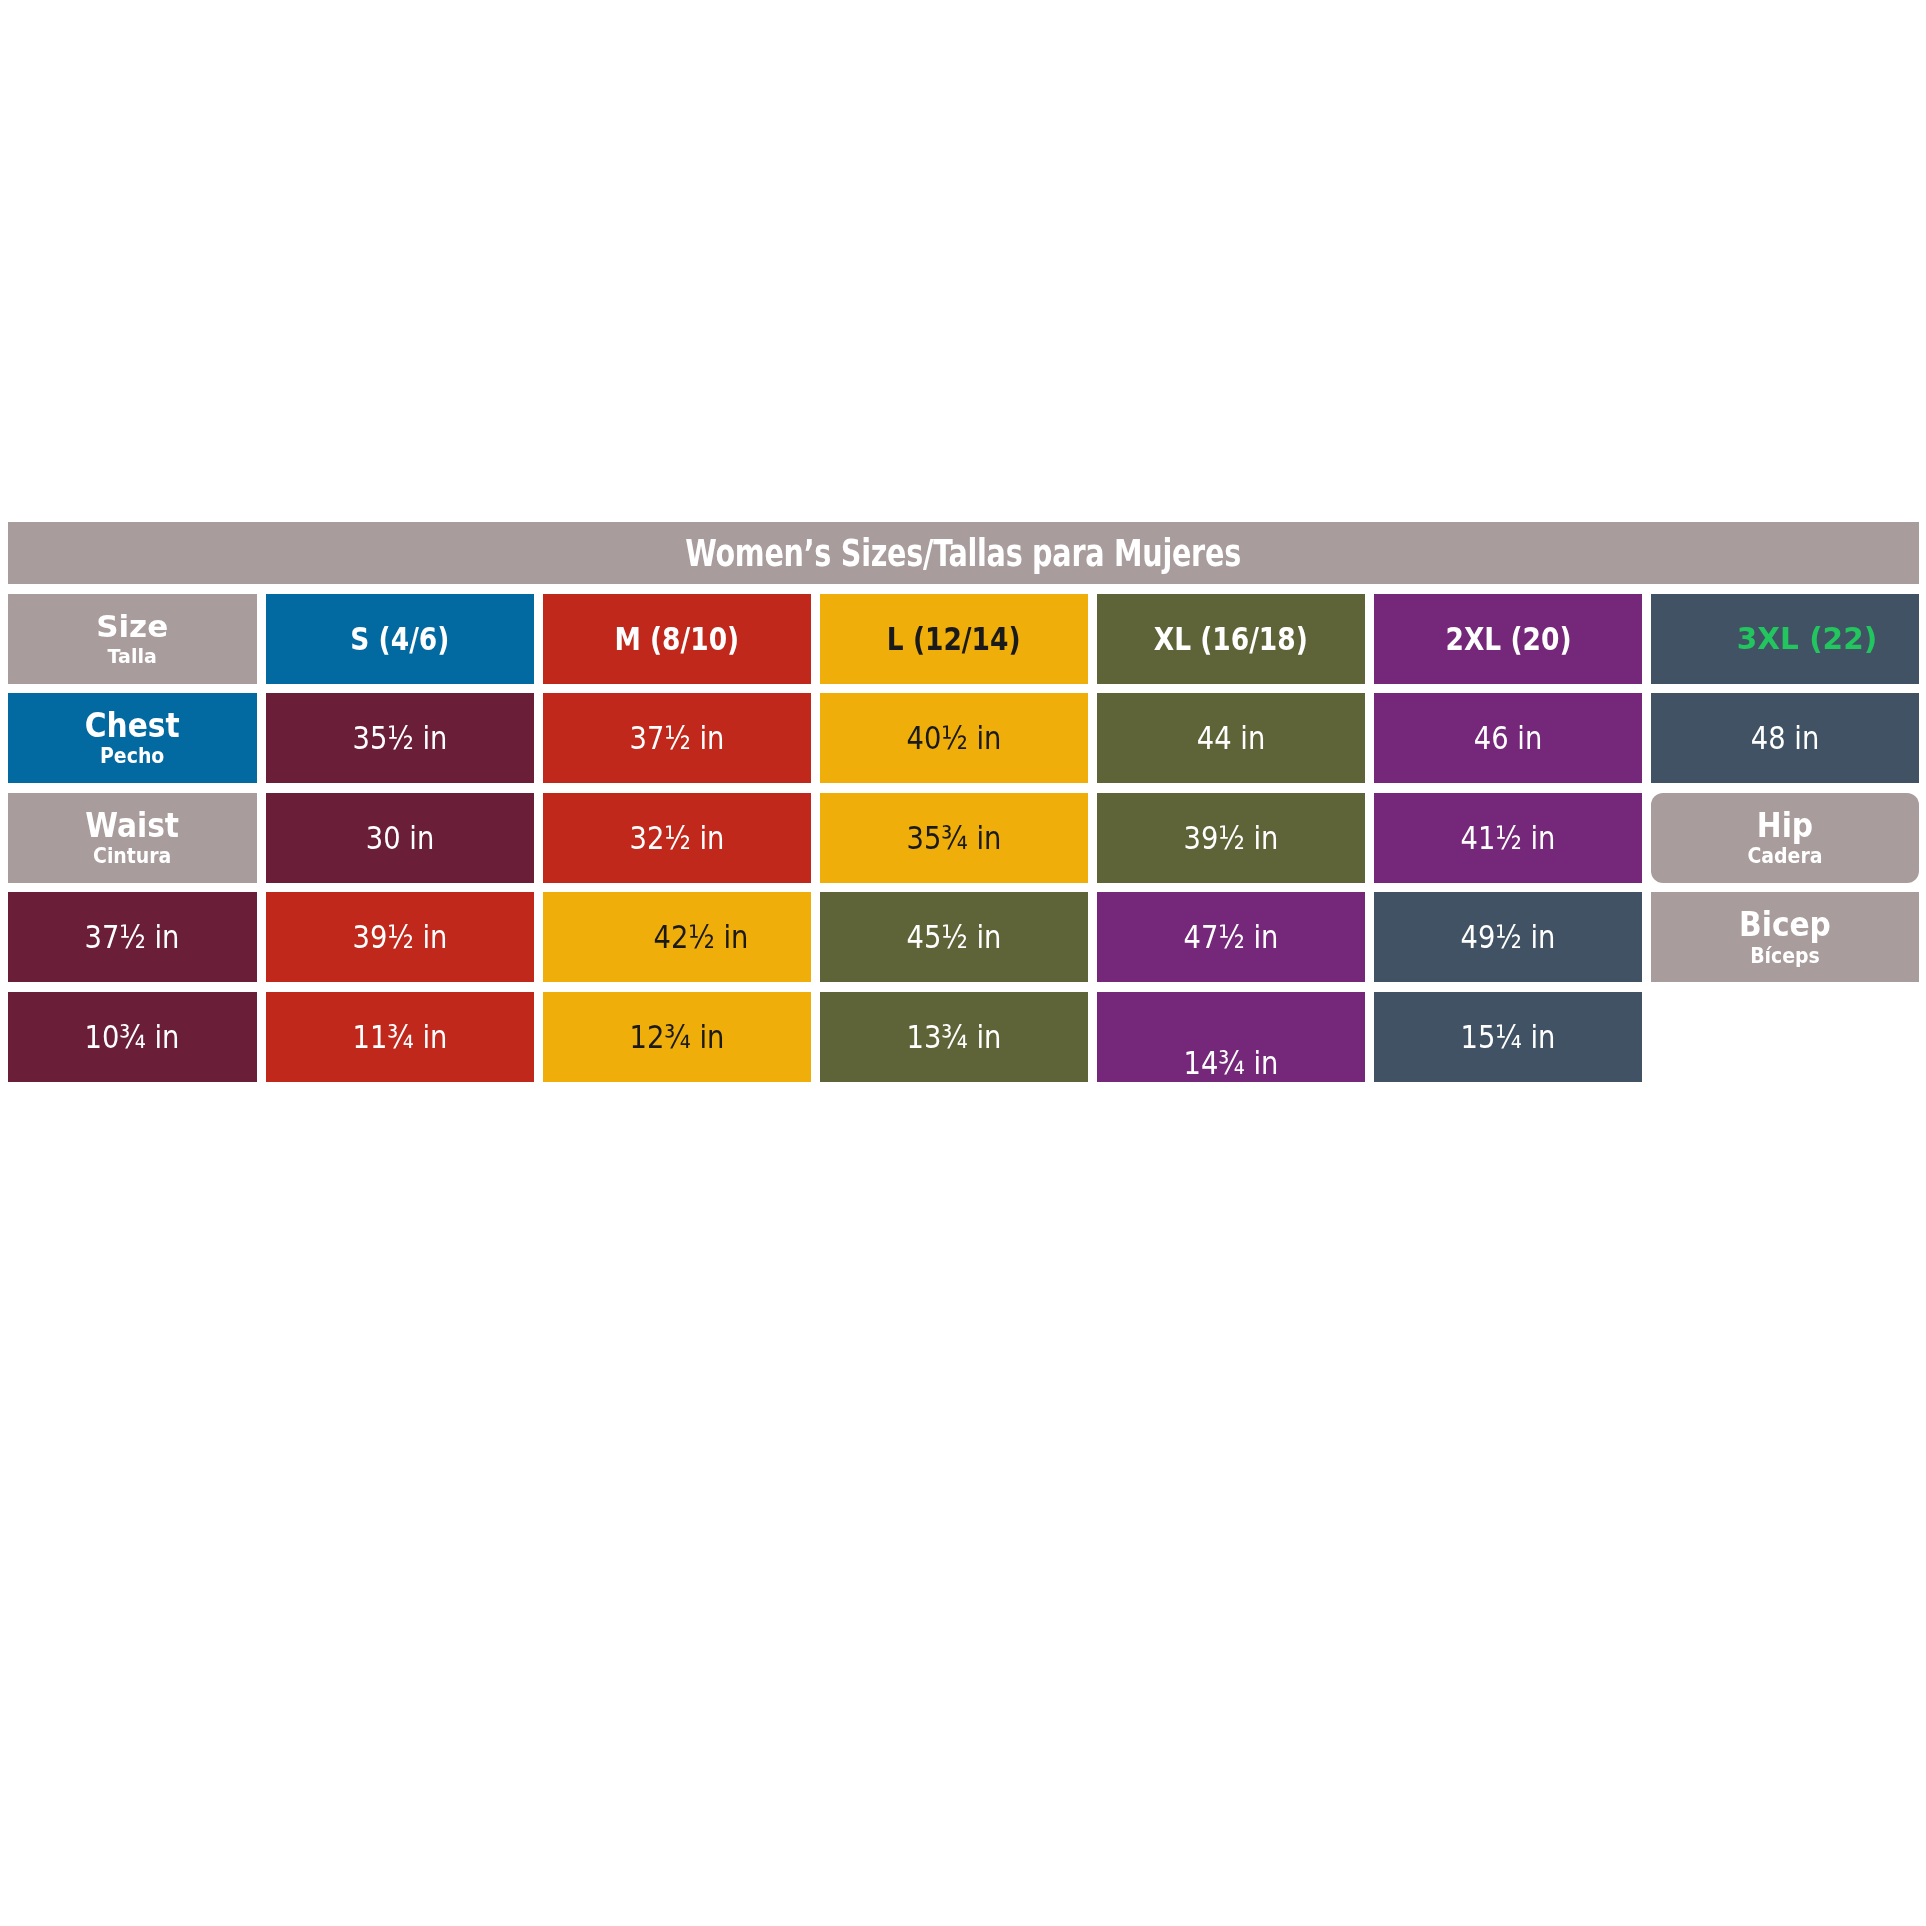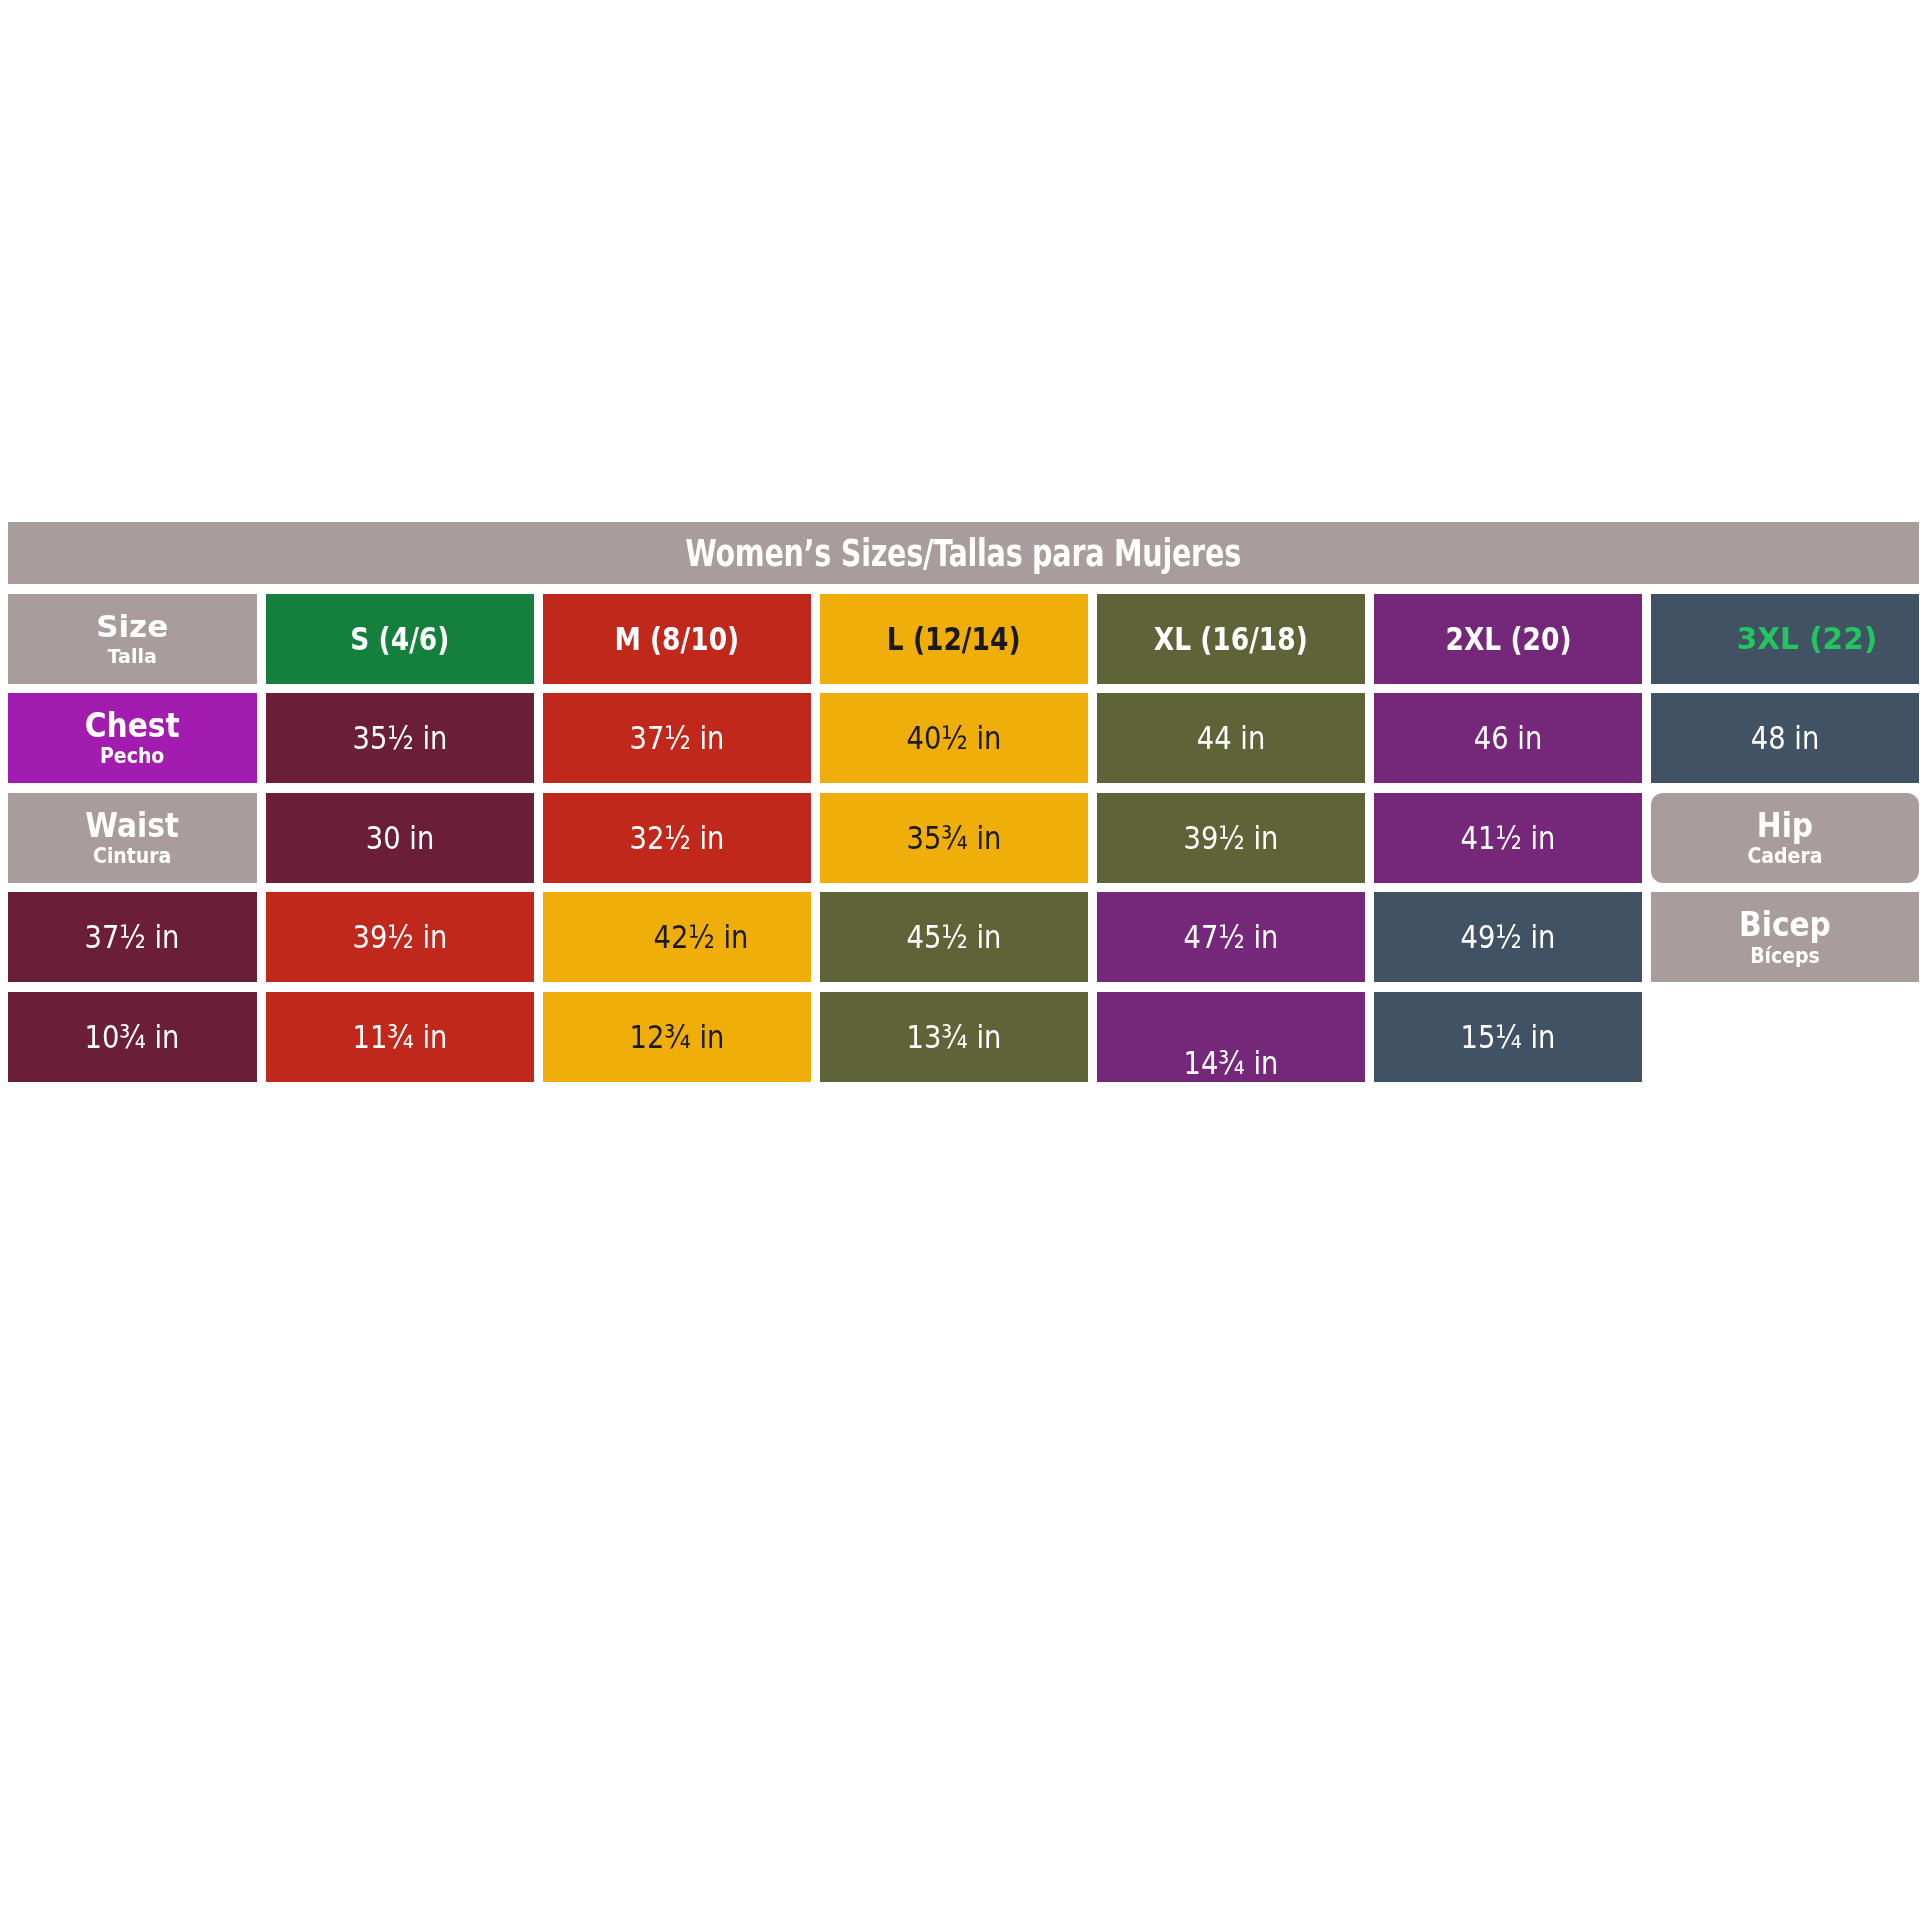--- a/index.html
+++ b/index.html
@@ -118,39 +118,39 @@
 
   <div class="title-band" style="background: rgb(168, 156, 156);">
     <span class="title-text" style="color: rgb(255, 255, 255);">Women’s Sizes/Tallas para Mujeres</span>
   </div>
 
   <div class="grid">
       <div class="cell rowlabel wide" style="background: rgb(168, 156, 156);">
         <div class="lab-en">Size</div>
         <div class="lab-es">Talla</div>
       </div>
-      <div class="cell" style="background: #15803d;">
+      <div class="cell" style="background: #0369a1;">
         <span class="sizehead" style="color: rgb(255, 255, 255);">S (4/6)</span>
       </div>
       <div class="cell" style="background: rgb(192, 40, 28);">
         <span class="sizehead" style="color: rgb(255, 255, 255);">M (8/10)</span>
       </div>
       <div class="cell" style="background: rgb(239, 174, 9);">
         <span class="sizehead" style="color: rgb(26, 26, 26);">L (12/14)</span>
       </div>
       <div class="cell" style="background: rgb(95, 100, 56);">
         <span class="sizehead" style="color: rgb(255, 255, 255);">XL (16/18)</span>
       </div>
       <div class="cell" style="background: rgb(117, 39, 121);">
         <span class="sizehead" style="color: rgb(255, 255, 255);">2XL (20)</span>
       </div>
       <div class="cell" style="background: rgb(65, 82, 100);">
         <span class="sizehead wide" style="color: #22c55e; margin-left: 44px;">3XL (22)</span>
       </div>
-      <div class="cell rowlabel" style="background: #a21caf;">
+      <div class="cell rowlabel" style="background: #0369a1;">
         <div class="lab-en">Chest</div>
         <div class="lab-es">Pecho</div>
       </div>
       <div class="cell" style="background: rgb(107, 30, 55);">
         <span class="value" style="color: rgb(255, 255, 255);">35½ in</span>
       </div>
       <div class="cell" style="background: rgb(192, 40, 28);">
         <span class="value" style="color: rgb(255, 255, 255);">37½ in</span>
       </div>
       <div class="cell" style="background: rgb(239, 174, 9);">

